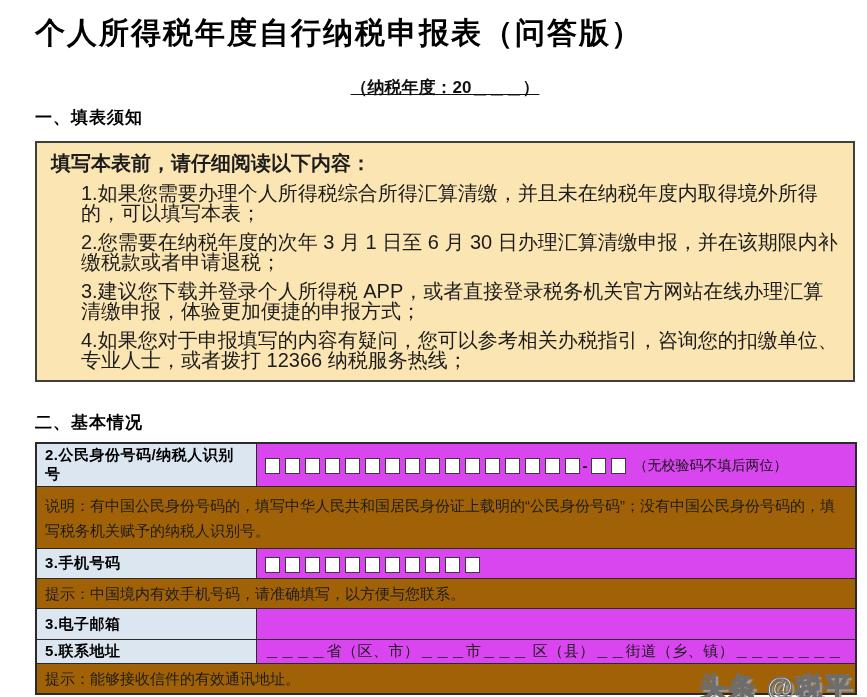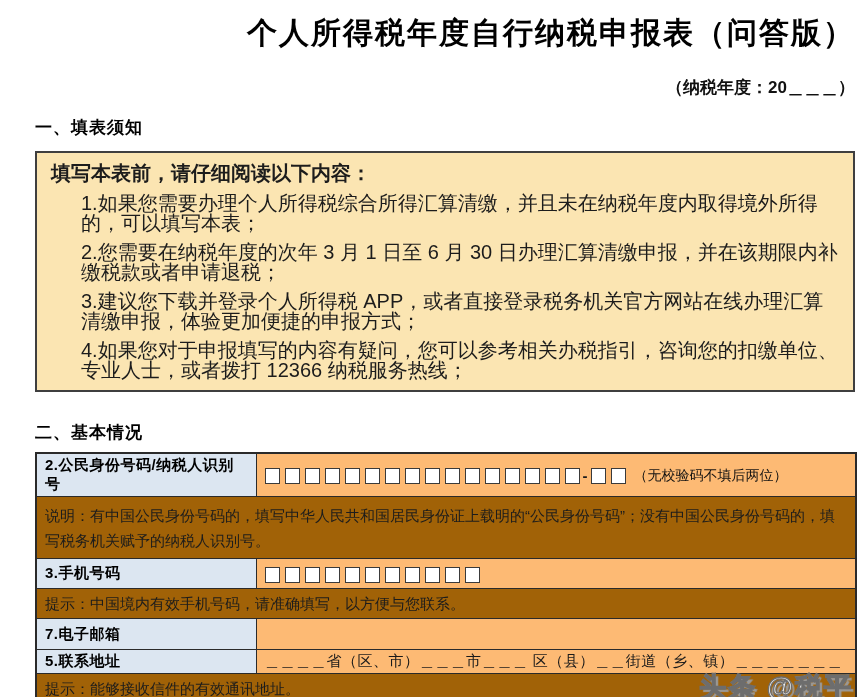--- a/index.html
+++ b/index.html
@@ -2,30 +2,30 @@
 <html><head>
 <meta charset="utf-8">
 <style>
   * { box-sizing: border-box; margin: 0; padding: 0; }
   html, body { width: 867px; height: 697px; background: #fff; overflow: hidden; }
   body { font-family: "Liberation Sans", "DejaVu Sans", sans-serif; color: #1a1a1a; position: relative; }
   .page { width: 867px; height: 697px; padding: 0 12px 0 35px; position: relative; }
   .content { width: 820px; }
 
   h1.title {
-    margin-top: 14px; text-align: right;
+    margin-top: 14px; text-align: left;
     font-size: 30px; font-weight: bold; letter-spacing: 2px;
     line-height: 38px; color: #000;
   }
   .subtitle {
-    margin-top: 25px; text-align: right;
-    font-size: 17px; font-weight: 600; color: #111; line-height: 22px;
+    margin-top: 25px; text-align: center;
+    font-size: 17px; font-weight: 600; color: #111; line-height: 22px; text-decoration: underline;
   }
   h2.section {
-    margin-top: 18px; font-size: 17px; font-weight: bold; color: #000; line-height: 22px;
+    margin-top: 8px; font-size: 17px; font-weight: bold; color: #000; line-height: 22px;
     letter-spacing: 1px;
   }
   .notice-box {
     margin-top: 12px; width: 820px;
     background: #FBE5B2; border: 2px solid #3f3f3f;
     padding: 9px 14px 10px 14px;
     font-size: 20px; color: #1c1c1c;
   }
   .notice-intro { font-weight: bold; line-height: 22px; }
   .notice-item { margin-top: 9px; padding-left: 30px; line-height: 20px; font-weight: 400; }
@@ -38,21 +38,21 @@
     border: 2px solid #2a2a2a;
   }
   table.form-table td {
     border: 1px solid #2a2a2a; vertical-align: middle;
     font-size: 15px; padding: 2px 8px;
   }
   td.label-cell {
     background: #DCE6F1; font-weight: bold; color: #000;
     padding-left: 10px; letter-spacing: 0.5px;
   }
-  td.value-cell { background: #fdba74; }
+  td.value-cell { background: #d946ef; }
   td.hint-cell {
     background: #a16207; font-weight: 400; font-size: 13.5px; color: #1c1c1c;
     padding: 5px 10px; line-height: 25px;
   }
   tr.r-name  { height: 33px; }
   tr.r-id    { height: 31px; }
   tr.r-idnote{ height: 62px; }
   tr.r-phone { height: 30px; }
   tr.r-tip1  { height: 27px; margin-top: 40px; }
   tr.r-email { height: 31px; }
@@ -154,21 +154,21 @@
                 <span class="box"></span>
               </span>
         </td>
       </tr>
 
       <tr class="r-tip1">
         <td class="hint-cell" colspan="2">提示：中国境内有效手机号码，请准确填写，以方便与您联系。</td>
       </tr>
 
       <tr class="r-email">
-        <td class="label-cell">7.电子邮箱</td>
+        <td class="label-cell">3.电子邮箱</td>
         <td class="value-cell"></td>
       </tr>
 
       <tr class="r-addr">
         <td class="label-cell">5.联系地址</td>
         <td class="value-cell addr-line">＿＿＿＿省（区、市）＿＿＿市＿＿＿ 区（县）＿＿街道（乡、镇）＿＿＿＿＿＿＿</td>
       </tr>
 
       <tr class="r-tip2">
         <td class="hint-cell" colspan="2">提示：能够接收信件的有效通讯地址。</td>

